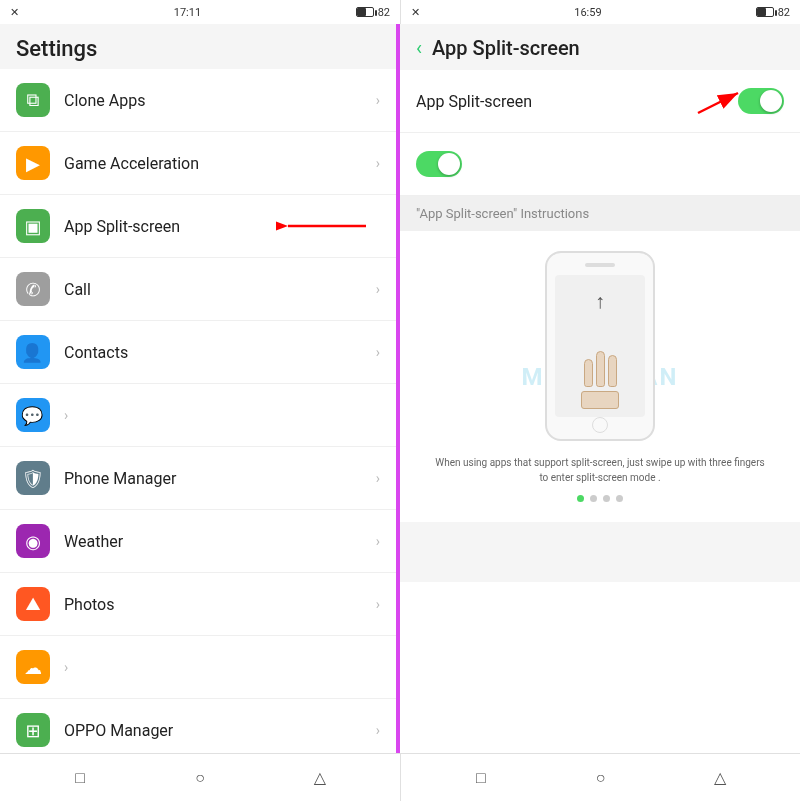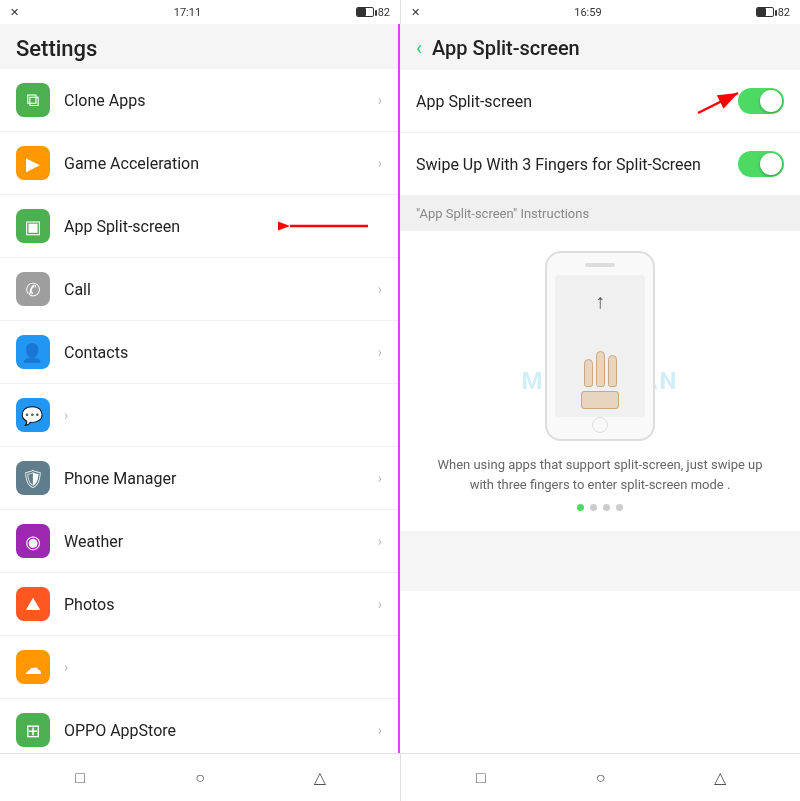--- a/index.html
+++ b/index.html
@@ -45,21 +45,21 @@
       flex: 1;
       overflow: hidden;
     }
 
     
     .left-panel {
       width: 400px;
       background: #f5f5f5;
       display: flex;
       flex-direction: column;
-      border-right: 2px solid #d946ef;
+      border-right: 4px solid #d946ef;
       overflow-y: auto;
     }
 
     .left-header {
       padding: 12px 16px 8px;
       background: #f5f5f5;
     }
     .left-header h1 {
       font-size: 22px;
       font-weight: 500;
@@ -199,21 +199,21 @@
       position: relative;
       display: flex;
       flex-direction: column;
       align-items: center;
       justify-content: center;
       overflow: hidden;
     }
 
     .instruction-text {
       text-align: center;
-      font-size: 13px;
+      font-size: 10px;
       color: #666;
       margin-top: 14px;
       padding: 0 10px;
       line-height: 1.5;
     }
 
     .dots {
       display: flex;
       gap: 6px;
       margin-top: 10px;
@@ -340,21 +340,21 @@
           <div class="item-icon" style="background: rgb(255, 87, 34); color: rgb(255, 255, 255);">⛰</div>
           <span class="item-label">Photos</span>
           <span class="item-arrow">›</span>
         </li>
         <li class="settings-item">
           <div class="item-icon" style="background: rgb(255, 152, 0); color: rgb(255, 255, 255);">☁</div>
           <span class="item-arrow">›</span>
         </li>
         <li class="settings-item">
           <div class="item-icon" style="background: rgb(76, 175, 80); color: rgb(255, 255, 255);">⊞</div>
-          <span class="item-label">OPPO AppStore</span>
+          <span class="item-label">OPPO Manager</span>
           <span class="item-arrow">›</span>
         </li>
       </ul>
   </div>
 
   <div class="right-panel">
     <div class="right-header">
       <span class="back-icon">‹</span>
       <span class="right-title">App Split-screen</span>
     </div>
@@ -368,21 +368,20 @@
             <marker id="arrowhead1" markerWidth="8" markerHeight="6" refX="8" refY="3" orient="auto">
               <polygon points="0 0, 8 3, 0 6" fill="red"></polygon>
             </marker>
           </defs>
           <line x1="10" y1="35" x2="50" y2="15" stroke="red" stroke-width="2.5" marker-end="url(#arrowhead1)"></line>
         </svg>
         <div class="toggle"></div>
       </div>
 
       <div class="setting-row">
-        <span class="setting-row-label">Swipe Up With 3 Fingers for Split-Screen</span>
         <div class="toggle"></div>
       </div>
 
       <div class="instructions-header">
         <span>"App Split-screen" Instructions</span>
       </div>
 
       <div class="instruction-illustration" style="position:relative;">
 
         <div style="position:absolute;top:50%;left:50%;transform:translate(-50%,-50%);font-size:24px;font-weight:700;color:rgba(100,200,230,0.3);letter-spacing:2px;white-space:nowrap;pointer-events:none;z-index:0;">MOBIGYAAN</div>

